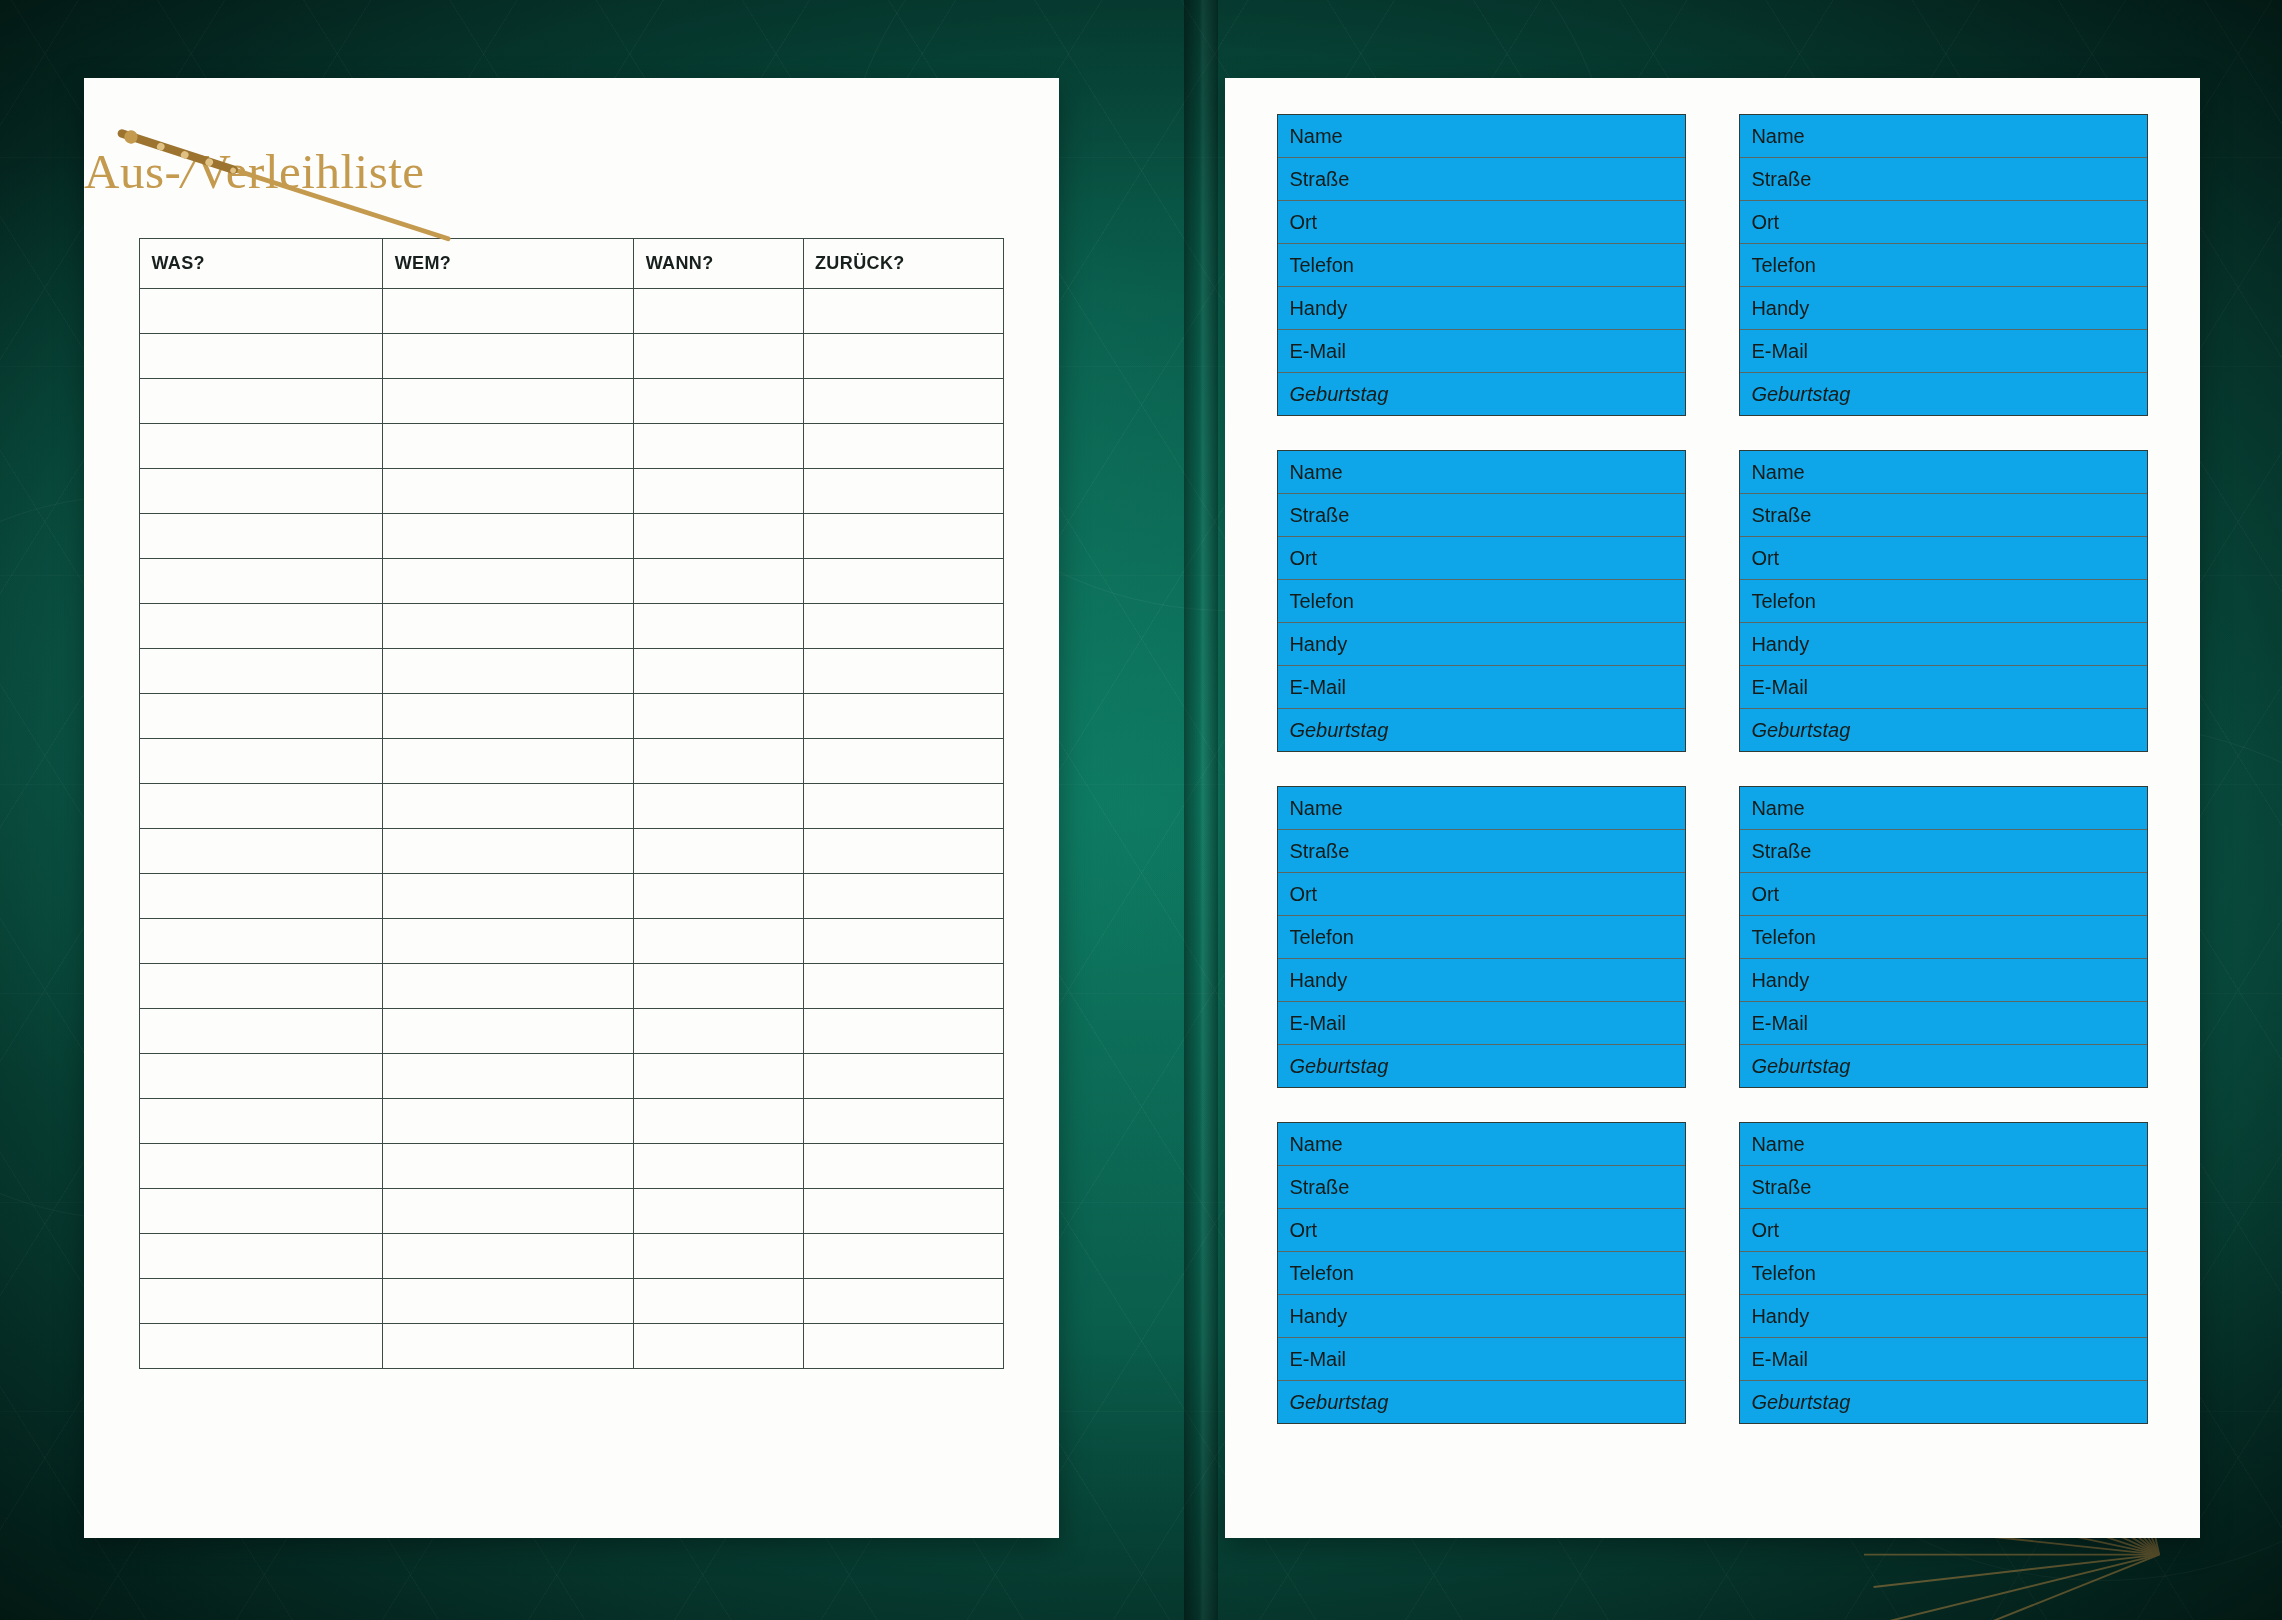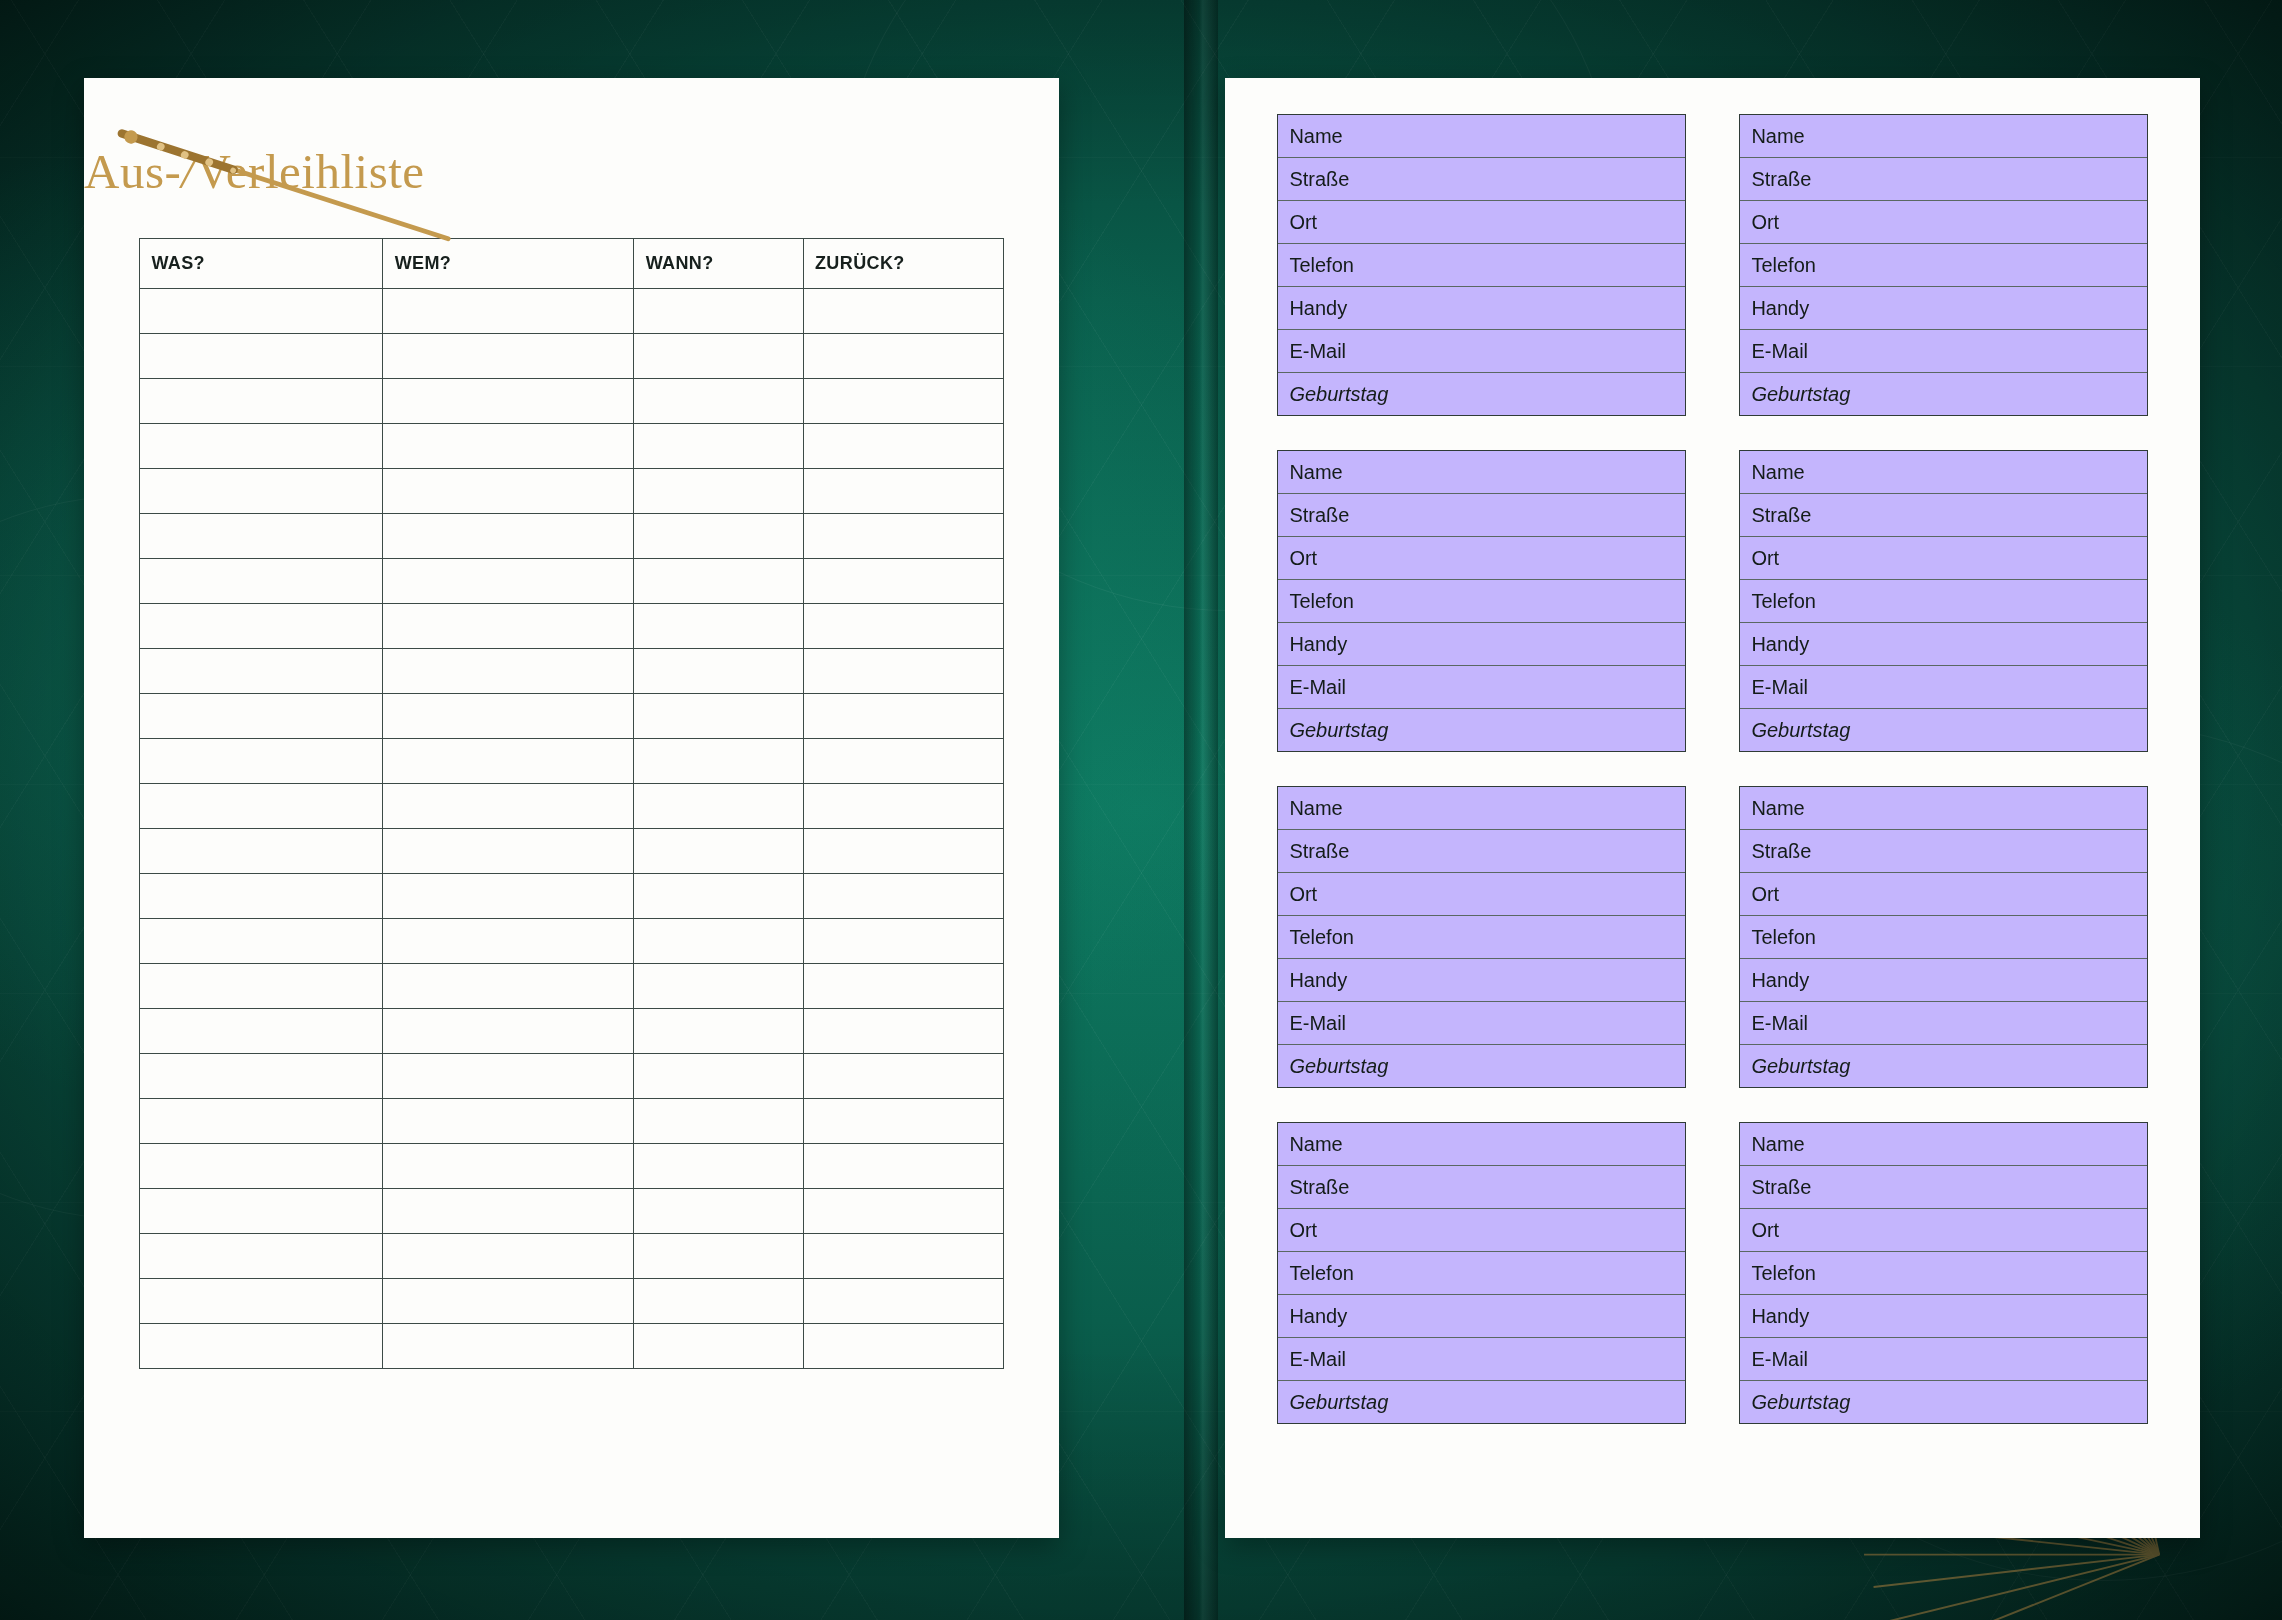--- a/index.html
+++ b/index.html
@@ -125,21 +125,21 @@
   
   .addr-grid {
     margin: 36px 52px 0 52px;
     display: grid;
     grid-template-columns: 1fr 1fr;
     column-gap: 53px;
     row-gap: 34px;
   }
   .addr-card {
     border: 1.9px solid #2f3b37;
-    background: #c4b5fd;
+    background: #0ea5e9;
   }
   .addr-row {
     height: 42px;
     border-bottom: 1px solid #5a6762;
     display: flex;
     align-items: center;
     padding-left: 11.4px;
     font-size: 20px;
     color: #141c19;
   }

